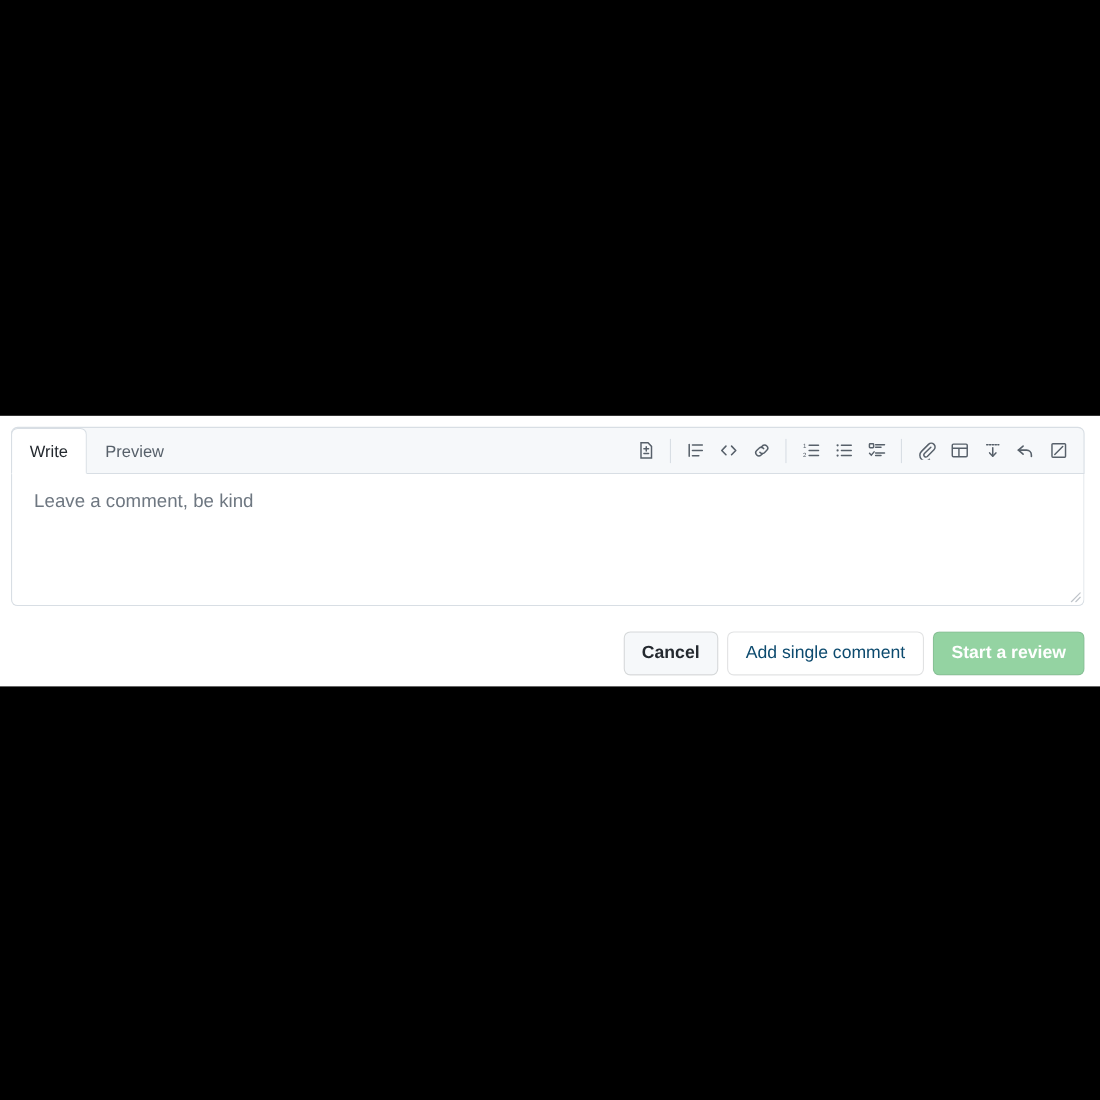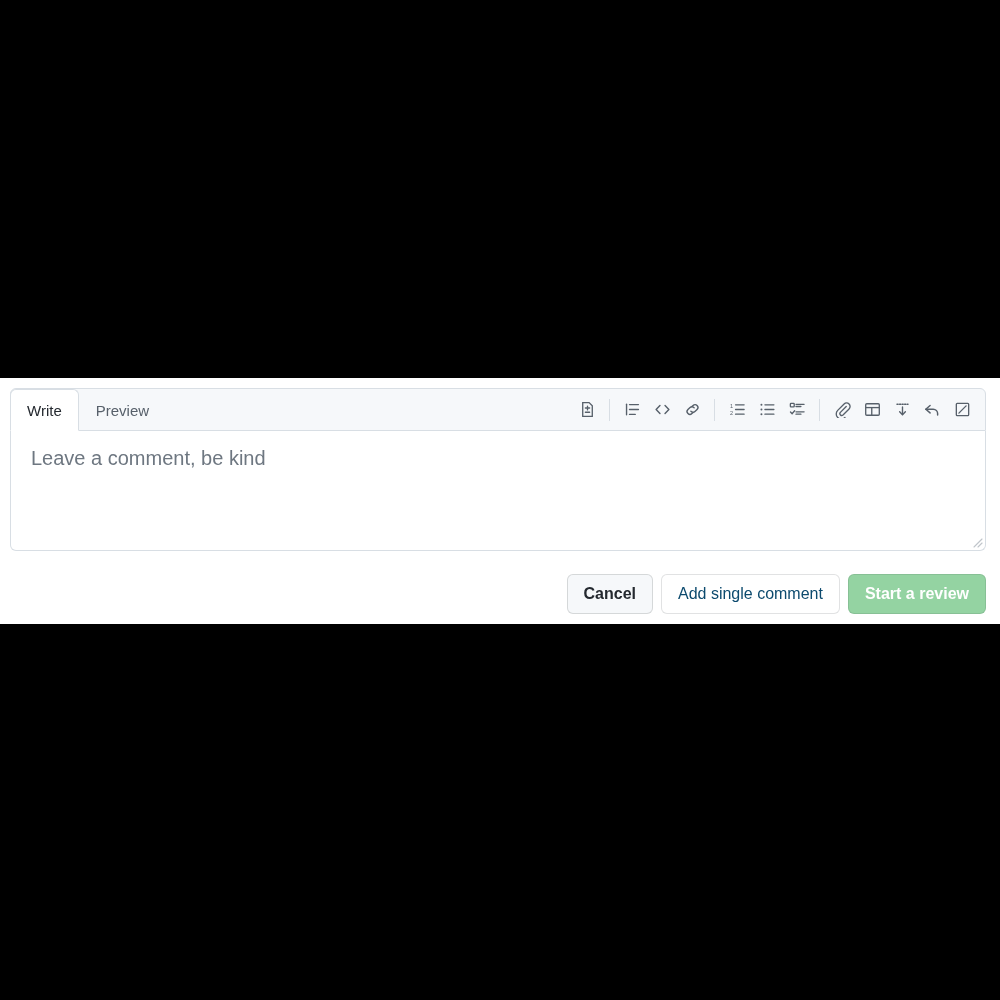--- a/index.html
+++ b/index.html
@@ -103,21 +103,21 @@
   }
   .textarea-field {
     width: 100%;
     height: 100%;
     border: none;
     outline: none;
     resize: none;
     background: transparent;
     padding: 12px 12px 12px 20px;
     font-family: "Liberation Sans", sans-serif;
-    font-size: 20px;
+    font-size: 17px;
     color: #24292f;
     line-height: 1.5;
   }
   .textarea-field::placeholder { color: #6e7781; opacity: 1; }
   .resize-grip {
     position: absolute;
     right: 2px; bottom: 2px;
     width: 14px; height: 14px;
     pointer-events: none;
     opacity: .55;

